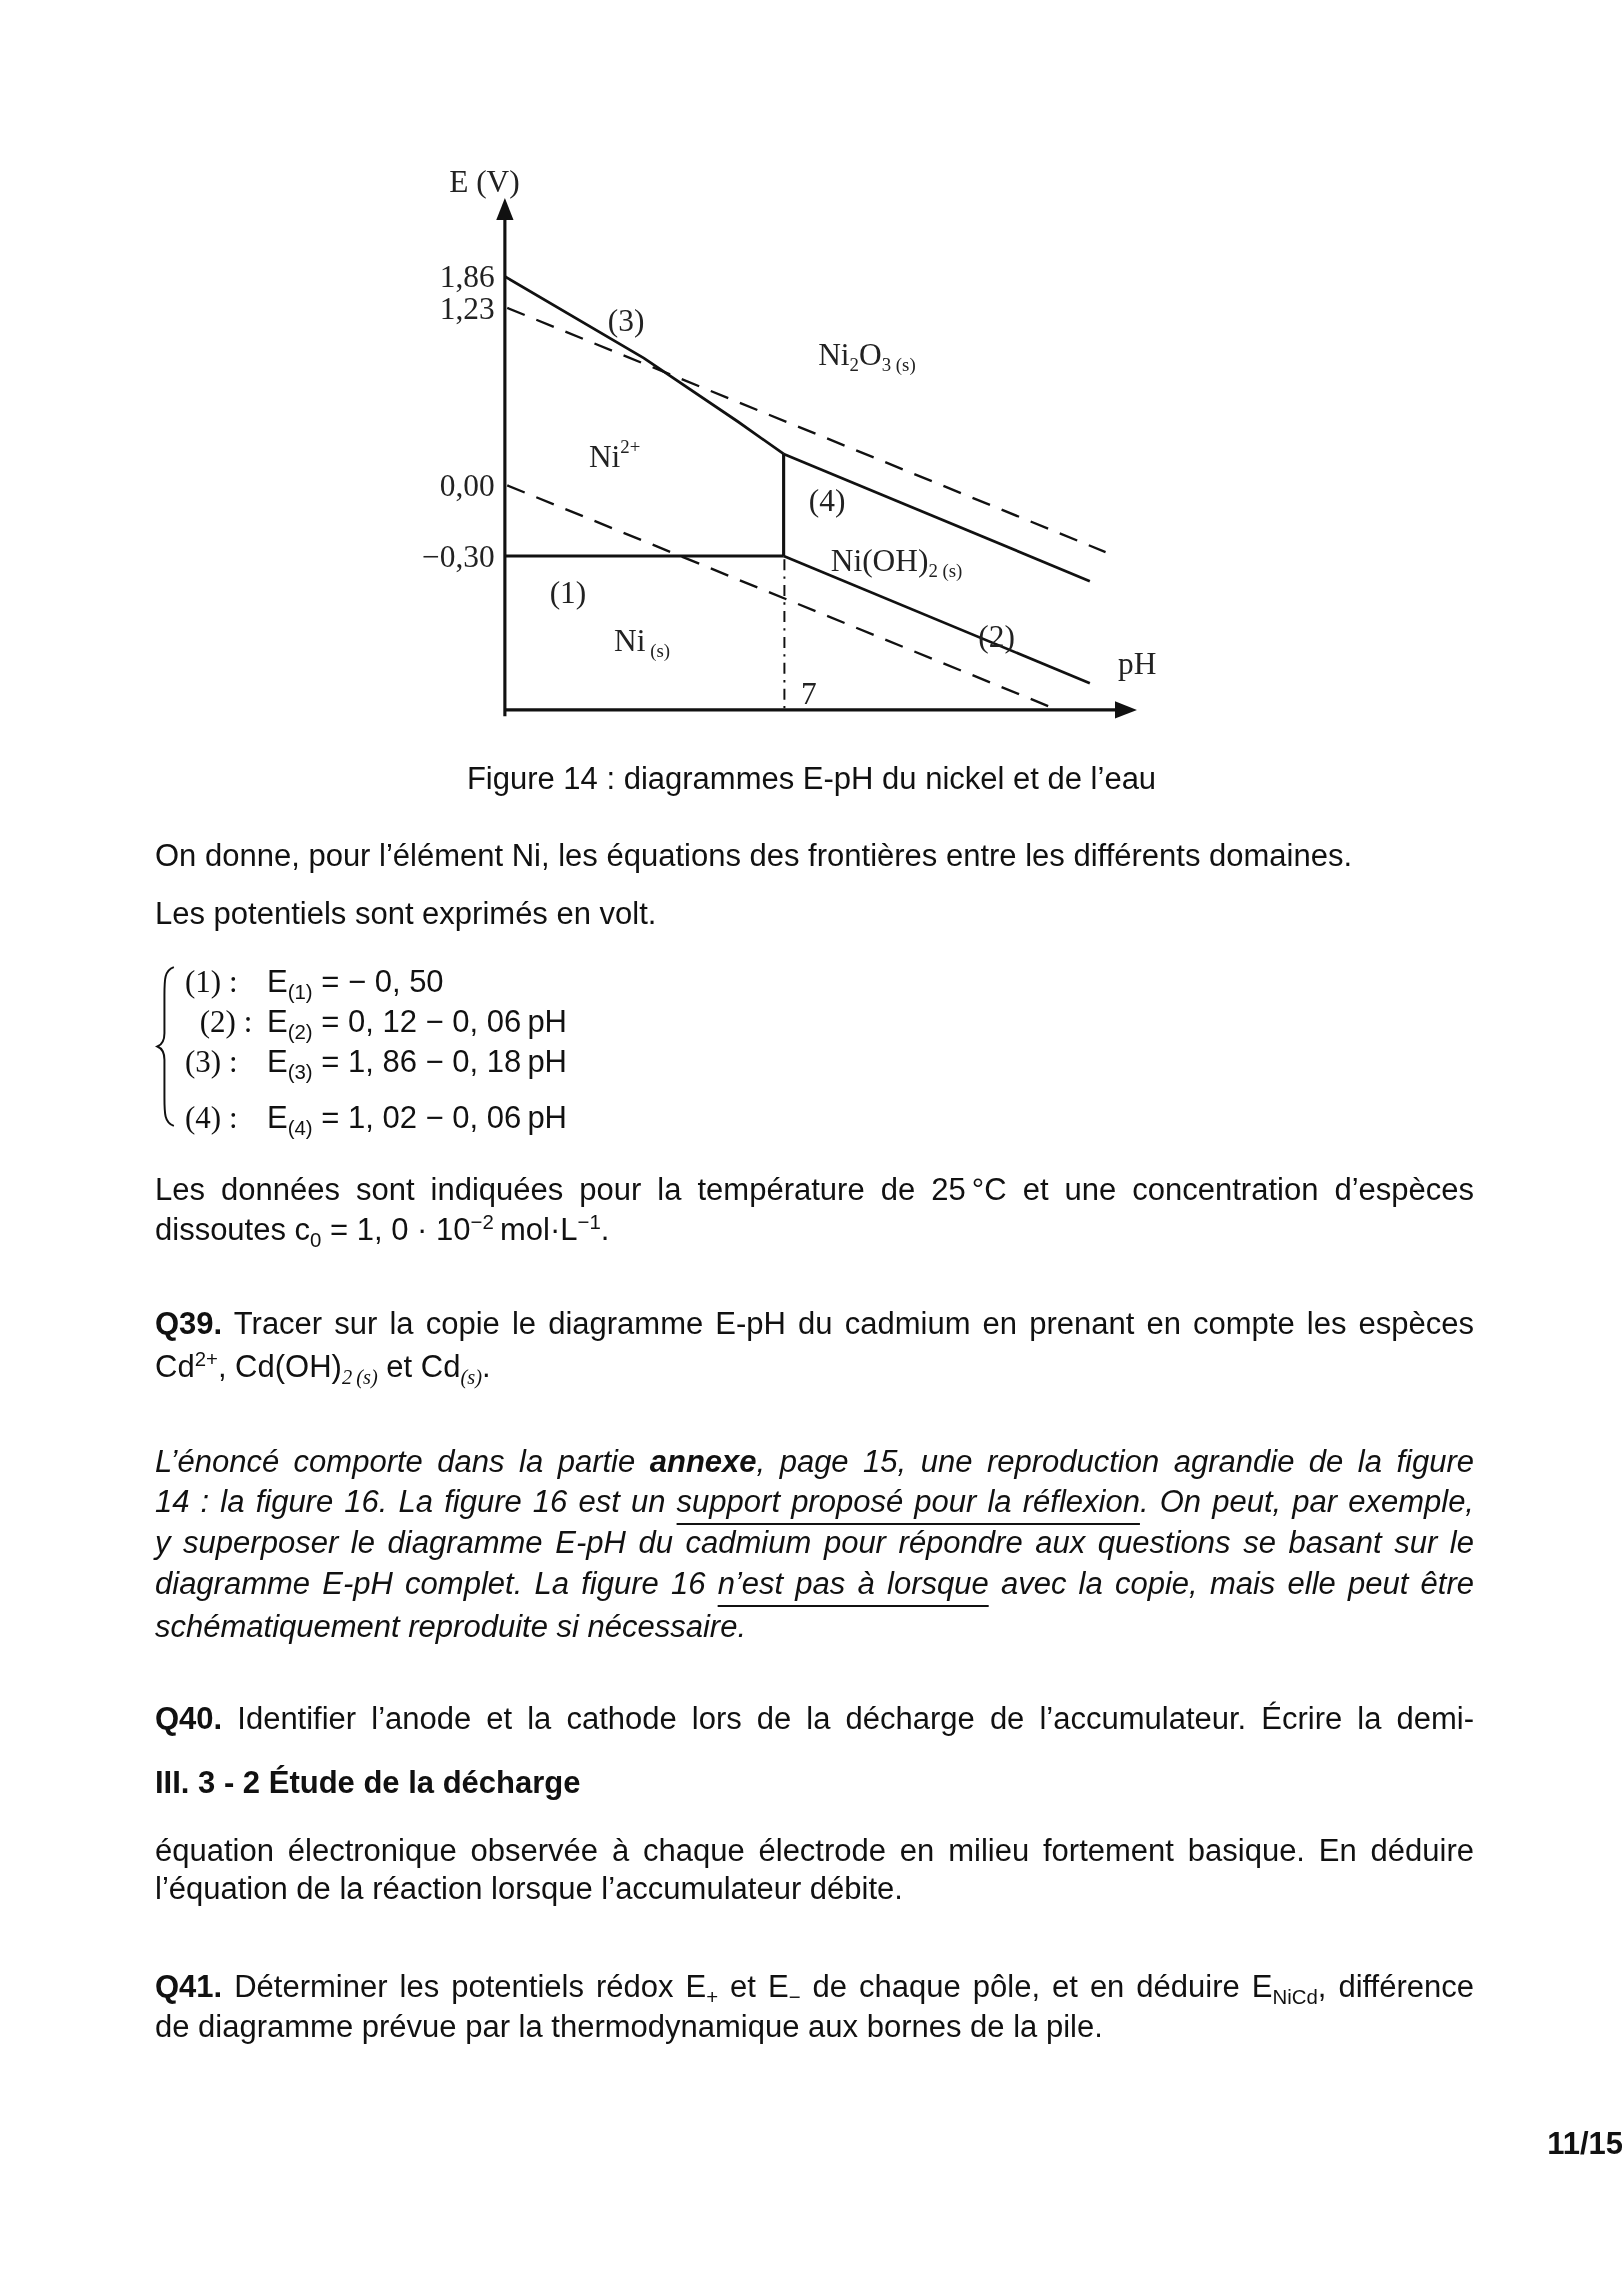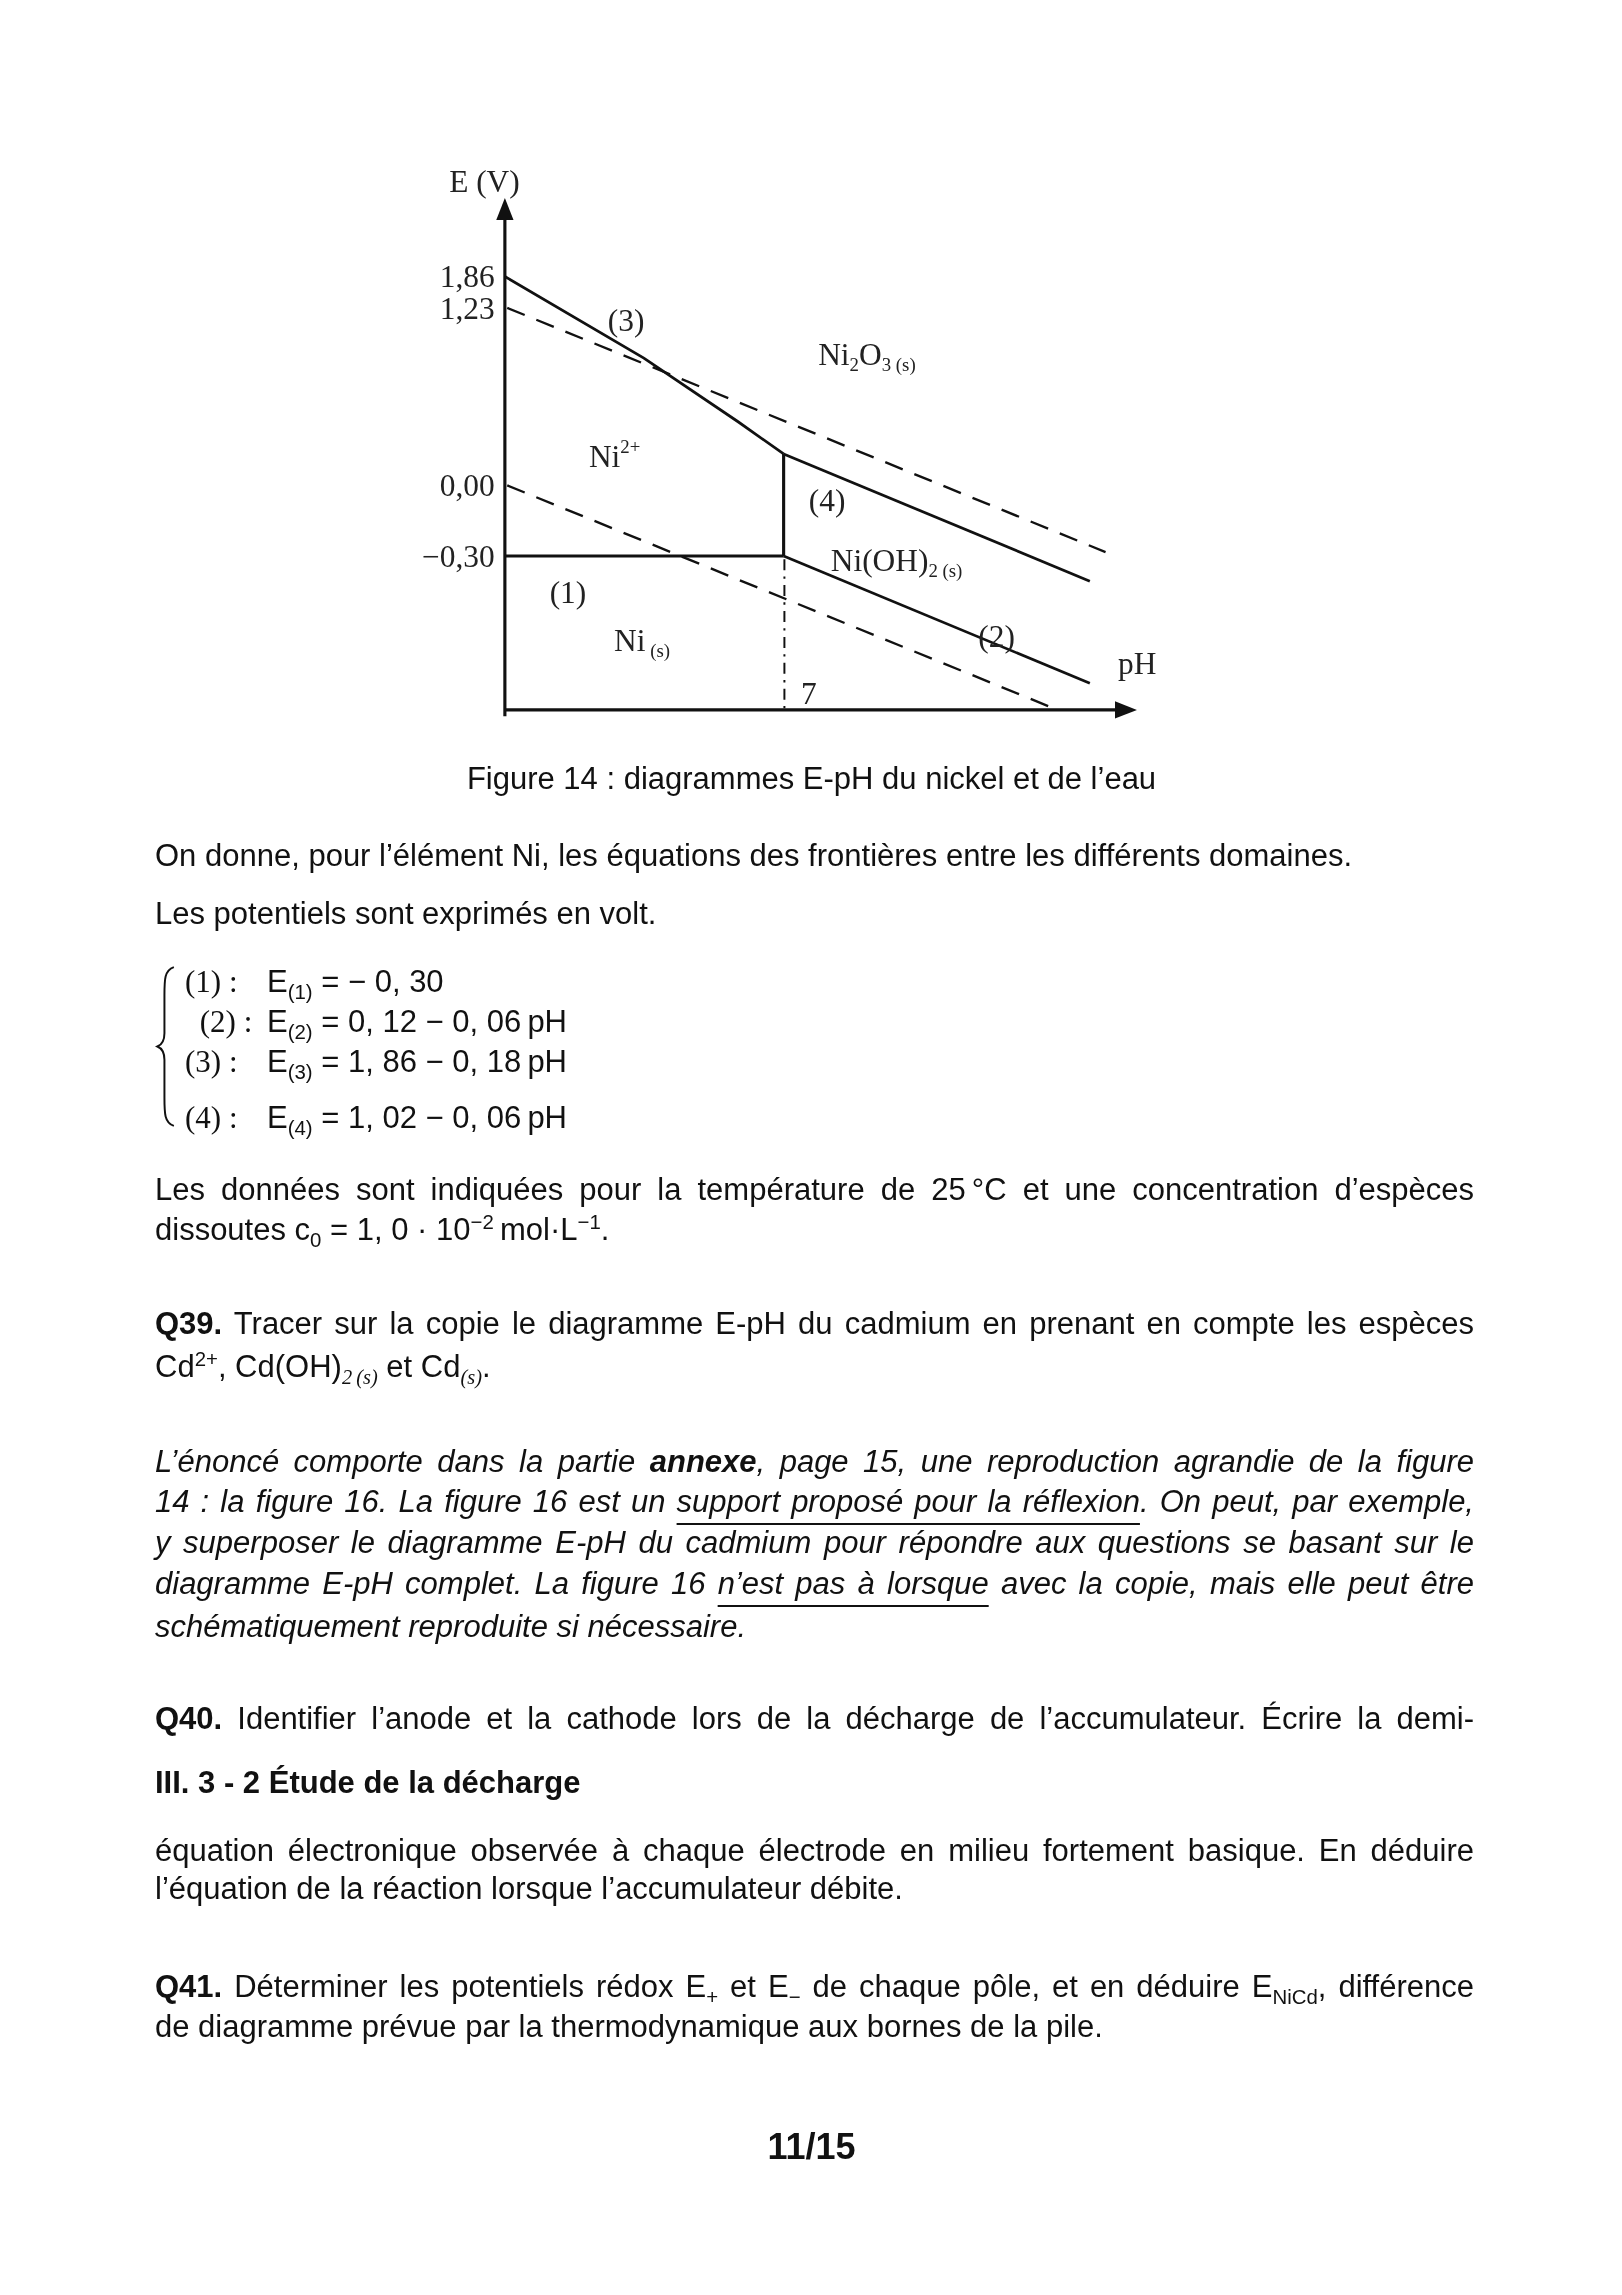--- a/index.html
+++ b/index.html
@@ -17,21 +17,21 @@
   .para { left: 155px; width: 1319px; }
   .justify { text-align: justify; text-align-last: justify; white-space: nowrap; }
   .bold { font-weight: bold; }
   .ital { font-style: italic; }
   .ul { text-decoration: underline; text-decoration-thickness: 2.4px; text-underline-offset: 11px; }
   sub, sup { font-size: 20.4px; line-height: 0; }
   .eqs { left: 155px; top: 964px; }
   .brace { position: absolute; left: 0; top: 0; }
   .eqrow { position: absolute; left: 30px; height: 39px; font-size: 31px; white-space: nowrap; }
   .eqnum { font-family: "Liberation Serif", serif; display: inline-block; width: 82px; }
-  .pagenum { left: 0; width: 1623px; text-align: center; top: 2126px; font-weight: bold; font-size: 36px; }
+  .pagenum { left: 0; width: 1623px; text-align: right; top: 2126px; font-weight: bold; font-size: 31px; }
 </style>
 </head>
 <body>
 
 <svg id="diagram" width="1623" height="754" viewBox="0 0 2067 960">
 
   <line x1="643" y1="912" x2="643" y2="275" stroke="#111" stroke-width="4"></line>
   <polygon points="643,252 632,280 654,280" fill="#111"></polygon>
   <line x1="643" y1="904" x2="1425" y2="904" stroke="#111" stroke-width="4"></line>
   <polygon points="1448,904 1420,893 1420,915" fill="#111"></polygon>
@@ -77,21 +77,21 @@
 <div class="abs txt caption">Figure 14 : diagrammes E-pH du nickel et de l’eau</div>
 
 <div class="abs txt para" style="top:835px;">On donne, pour l’élément Ni, les équations des frontières entre les différents domaines.</div>
 <div class="abs txt para" style="top:893px;">Les potentiels sont exprimés en volt.</div>
 
 <div class="abs eqs">
   <svg class="brace" width="23.6" height="165" viewBox="0 0 30 210">
     <path d="M24 4 C12 8, 12 20, 12 40 L12 88 C12 98, 8 103, 3 105 C8 107, 12 112, 12 122 L12 170 C12 190, 12 202, 24 206" fill="none" stroke="#111" stroke-width="2.5"></path>
   </svg>
   <div class="eqrow" style="top:0px;">
-    <span class="eqnum">(1) :</span><span>E</span><sub>(1)</sub> <span>= − 0, 30</span>
+    <span class="eqnum">(1) :</span><span>E</span><sub>(1)</sub> <span>= − 0, 50</span>
   </div>
   <div class="eqrow" style="top:40px;text-align:center;">
     <span class="eqnum">(2) :</span><span>E</span><sub>(2)</sub> <span>= 0, 12 − 0, 06 pH</span>
   </div>
   <div class="eqrow" style="top:80px;">
     <span class="eqnum">(3) :</span><span>E</span><sub>(3)</sub> <span>= 1, 86 − 0, 18 pH</span>
   </div>
   <div class="eqrow" style="top:136px;">
     <span class="eqnum">(4) :</span><span>E</span><sub>(4)</sub> <span>= 1, 02 − 0, 06 pH</span>
   </div>

